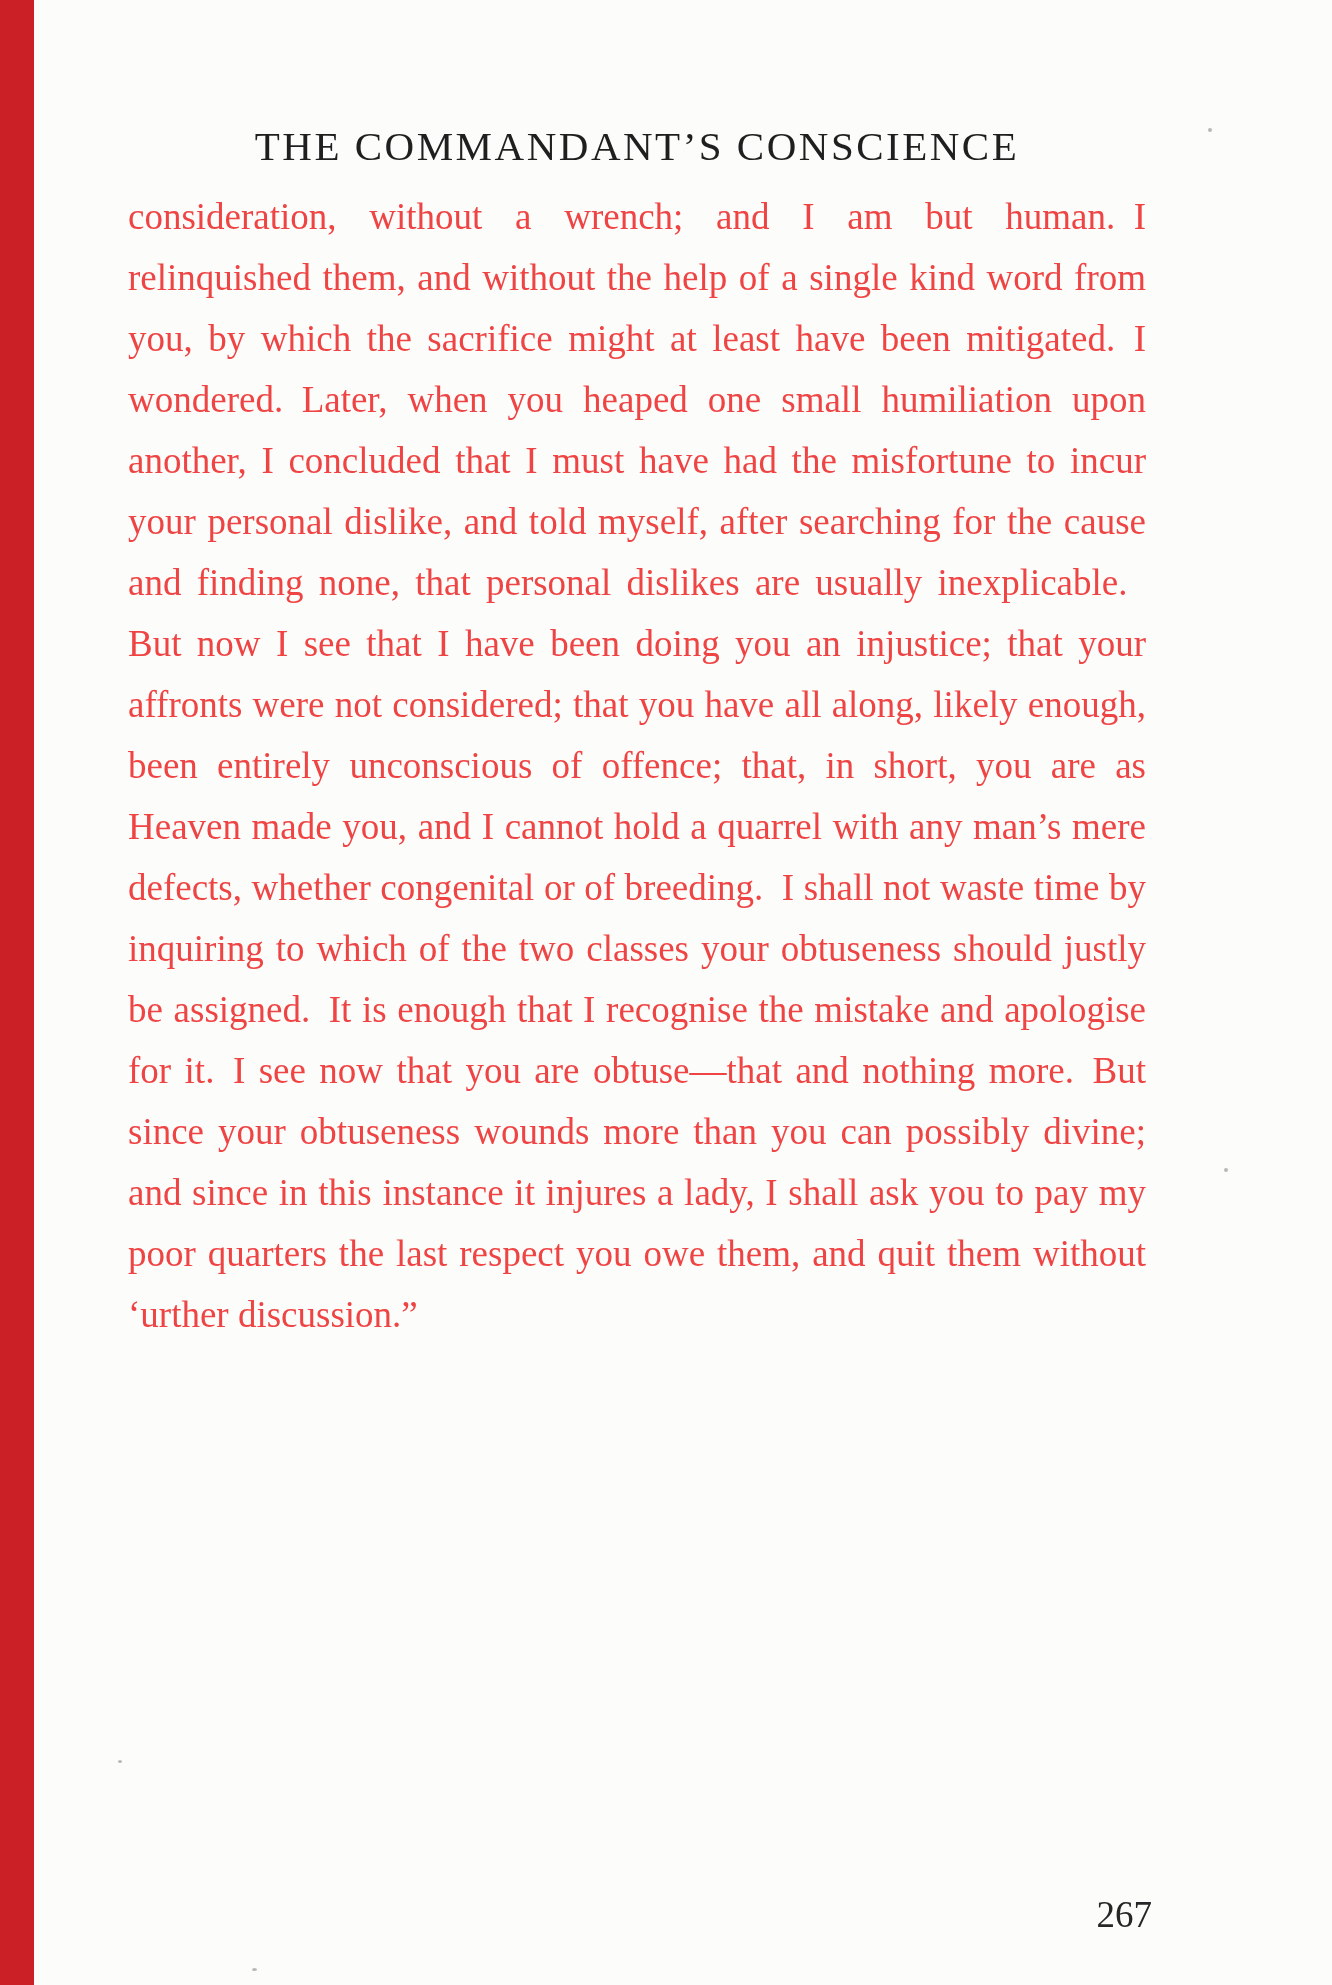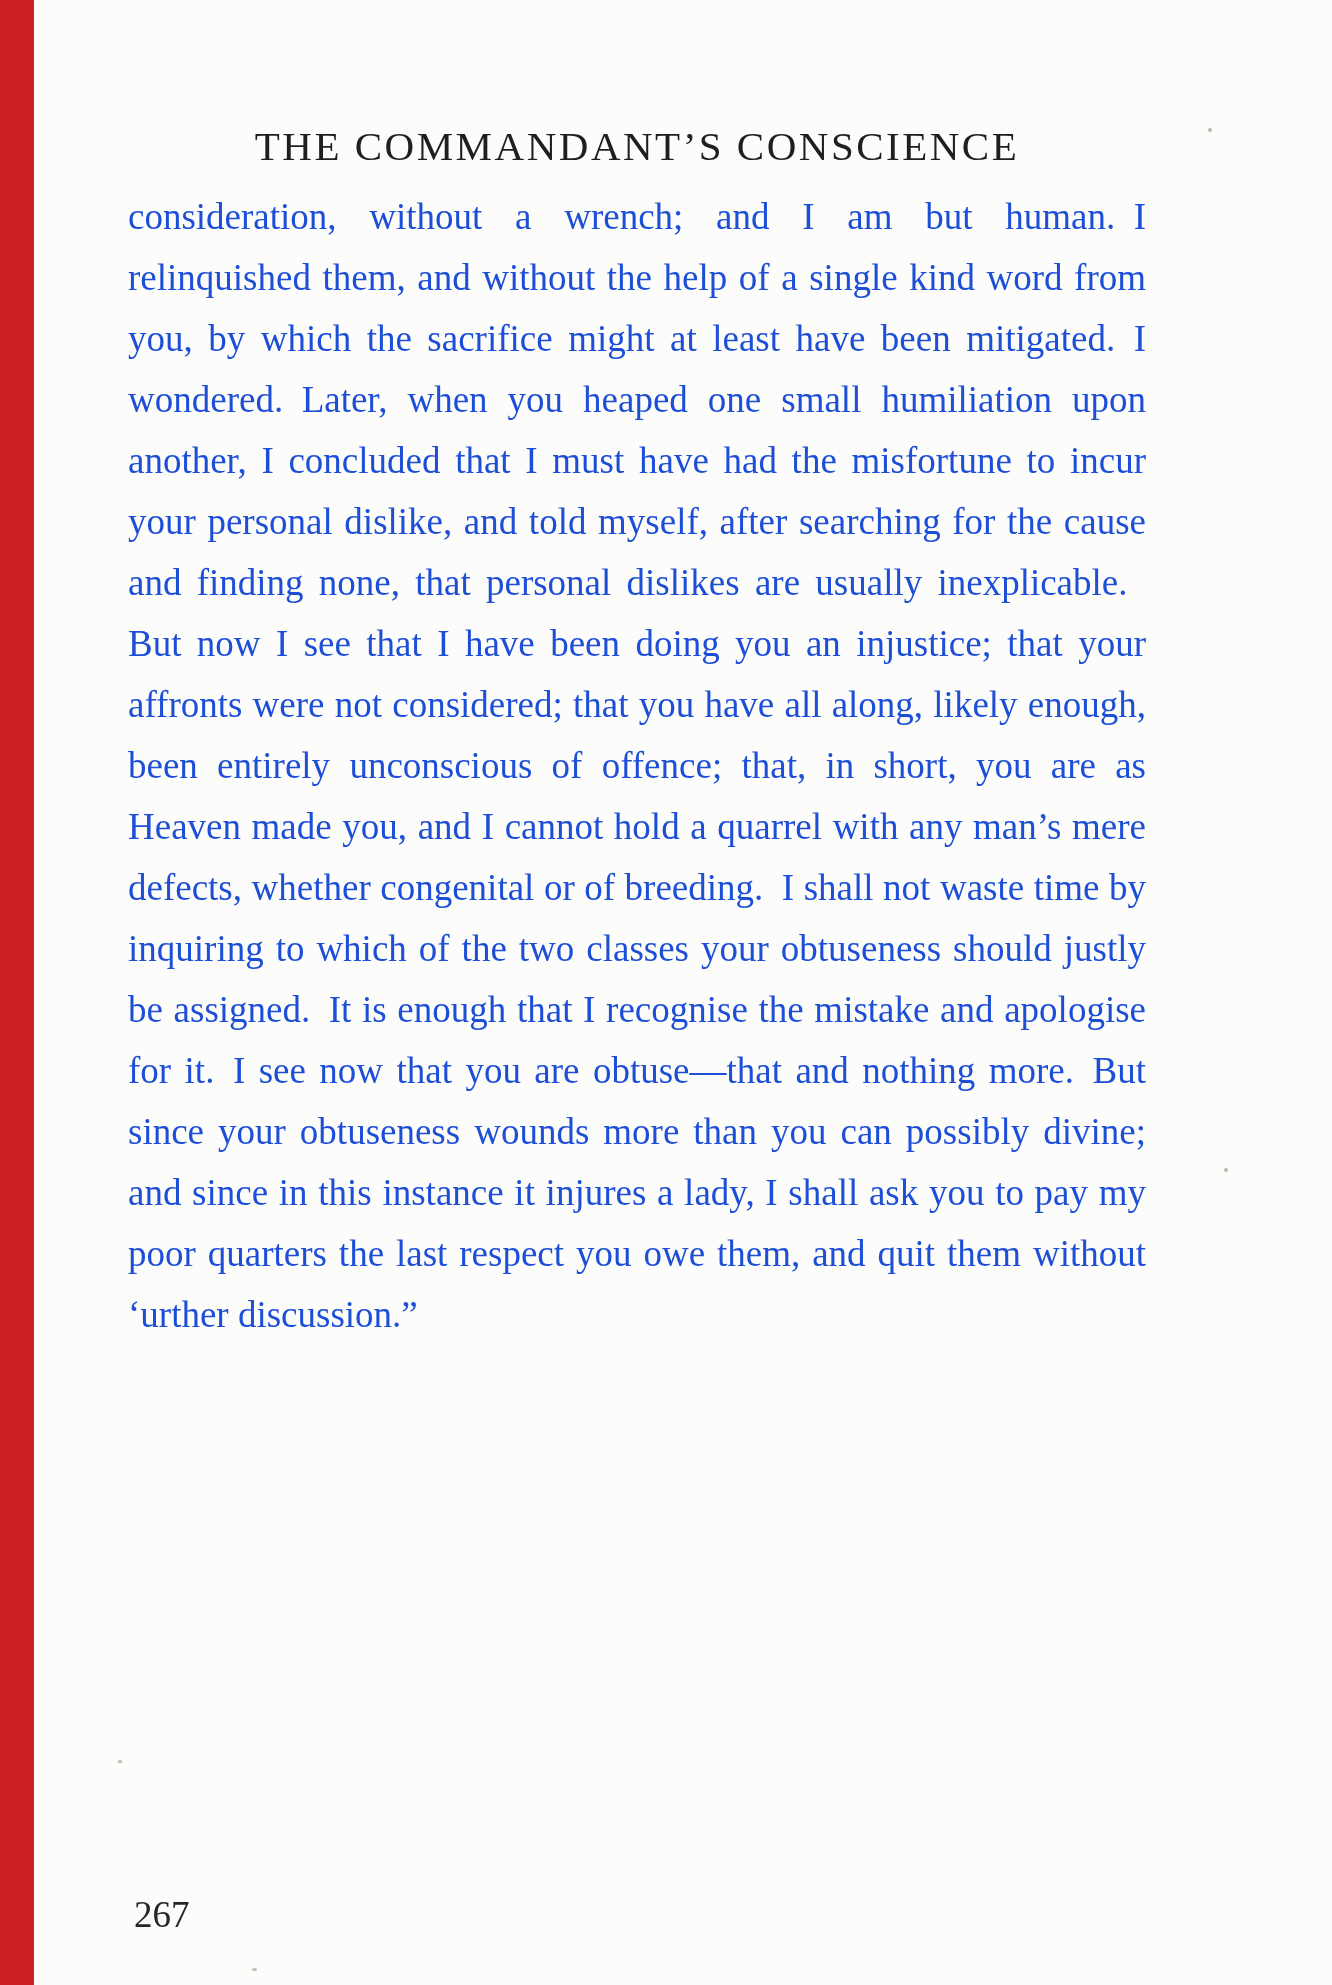--- a/index.html
+++ b/index.html
@@ -41,31 +41,31 @@
     letter-spacing: 2.5px;
     margin: 0 0 16px 0;
     white-space: nowrap;
     color: #1f1f1f;
   }
   .para {
     font-size: 37px;
     line-height: 61px;
     text-align: justify;
     margin: 0;
-    color: #1d4ed8;
+    color: #ef4444;
   }
   .para.indent {
     text-indent: 40px;
   }
   .page-number {
     position: absolute;
     left: 134px;
     top: 1893px;
     width: 1018px;
-    text-align: left;
+    text-align: right;
     font-size: 37px;
     color: #262626;
   }
   
   .speck {
     position: absolute;
     border-radius: 50%;
     background: #b9b9b4;
   }
   .speck.s1 { left: 1208px; top: 128px;  width: 4px; height: 4px; }

